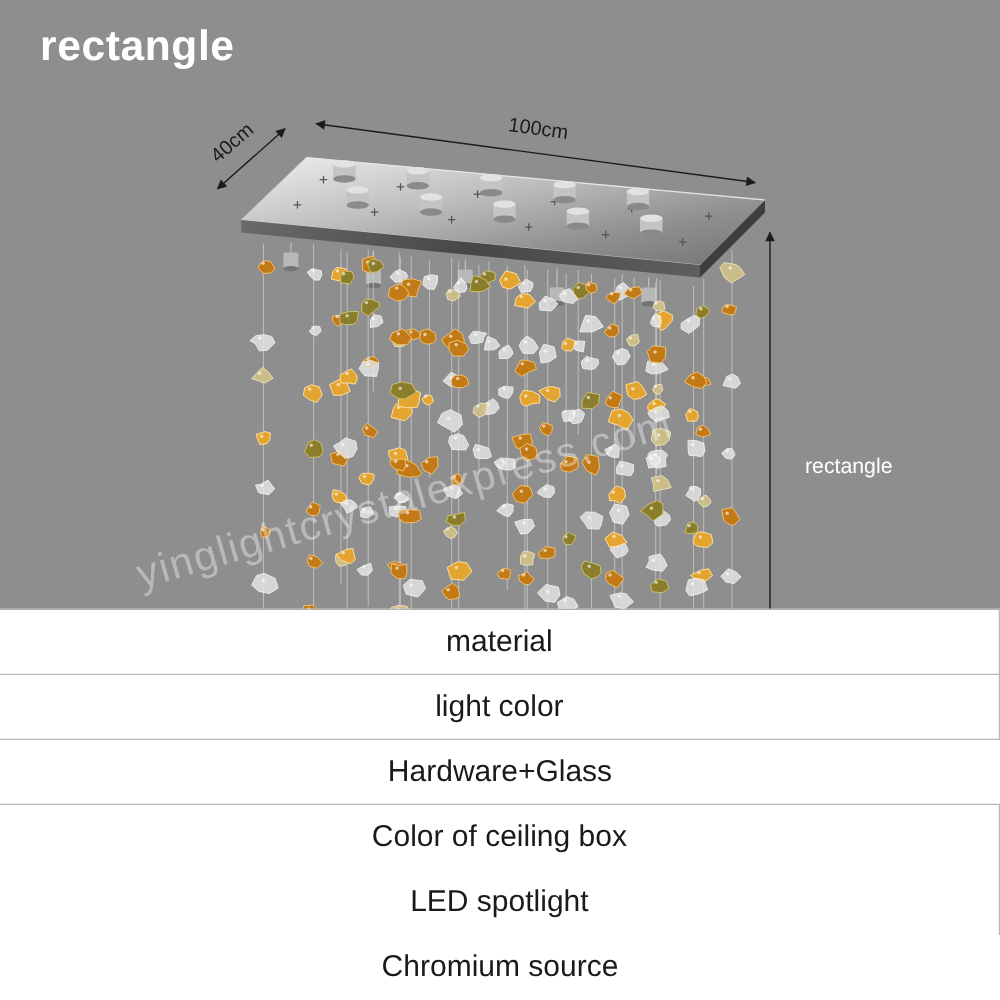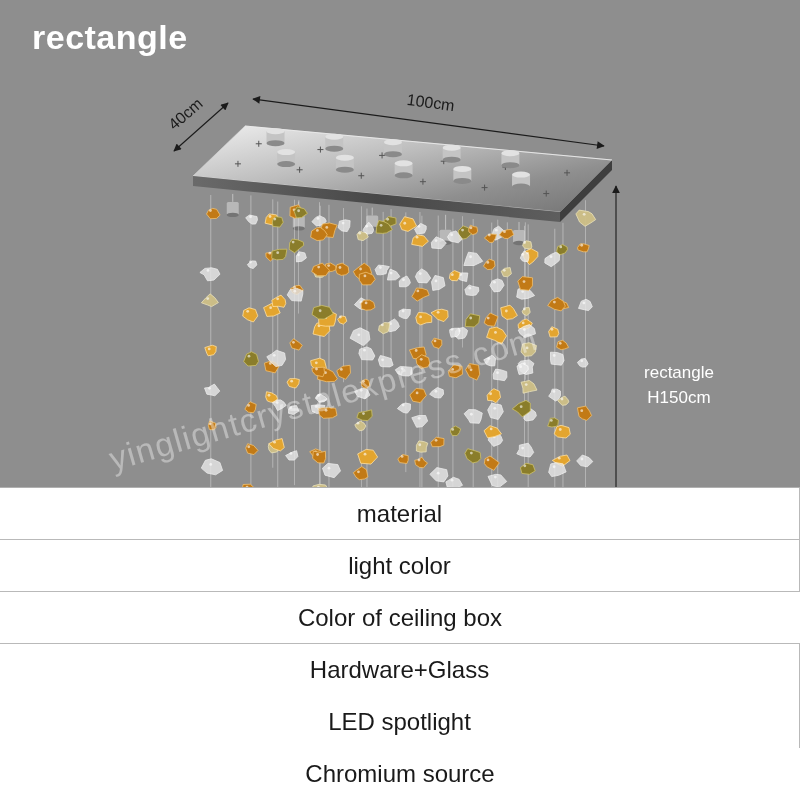--- a/index.html
+++ b/index.html
@@ -565,25 +565,24 @@
 
     <g class="dim">
       <line x1="616" y1="186" x2="616" y2="614" marker-start="url(#arr)" marker-end="url(#arr)"></line>
     </g>
   </svg>
 
   <div class="watermark">yinglightcrystalexpress.com</div>
 
   <div class="height-label">
     <span>rectangle</span>
-    <span>H150cm</span>
   </div>
 
   <div class="spec-table">
     <div class="cell">material</div>
     <div class="cell">light color</div>
+    <div class="cell">Hardware+Glass</div>
     <div class="cell">Color of ceiling box</div>
-    <div class="cell">Hardware+Glass</div>
     <div class="cell">LED spotlight</div>
     <div class="cell">Chromium source</div>
   </div>
 
 </div>
 
 </body></html>

